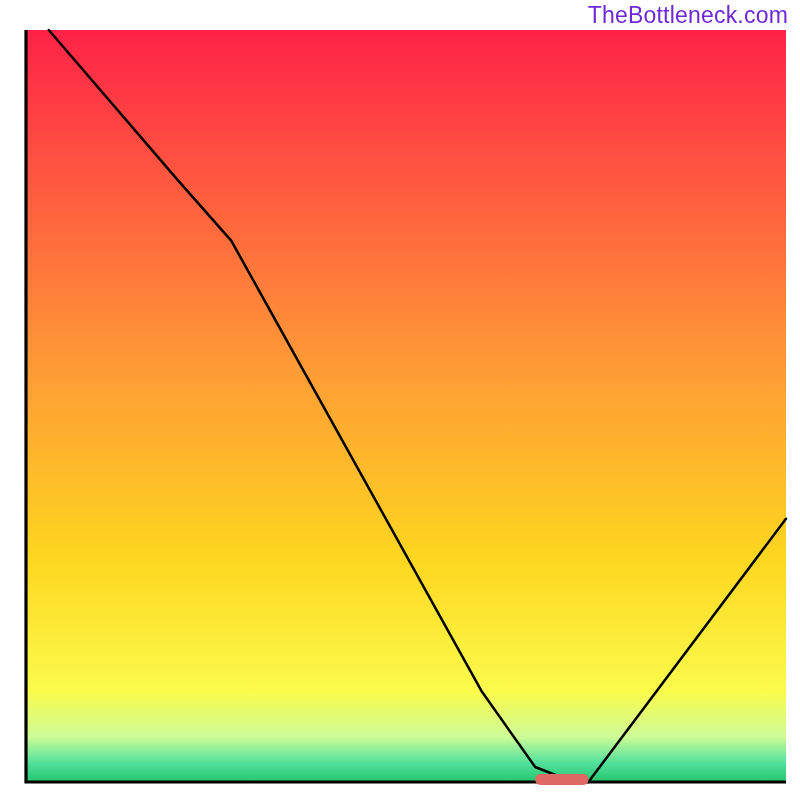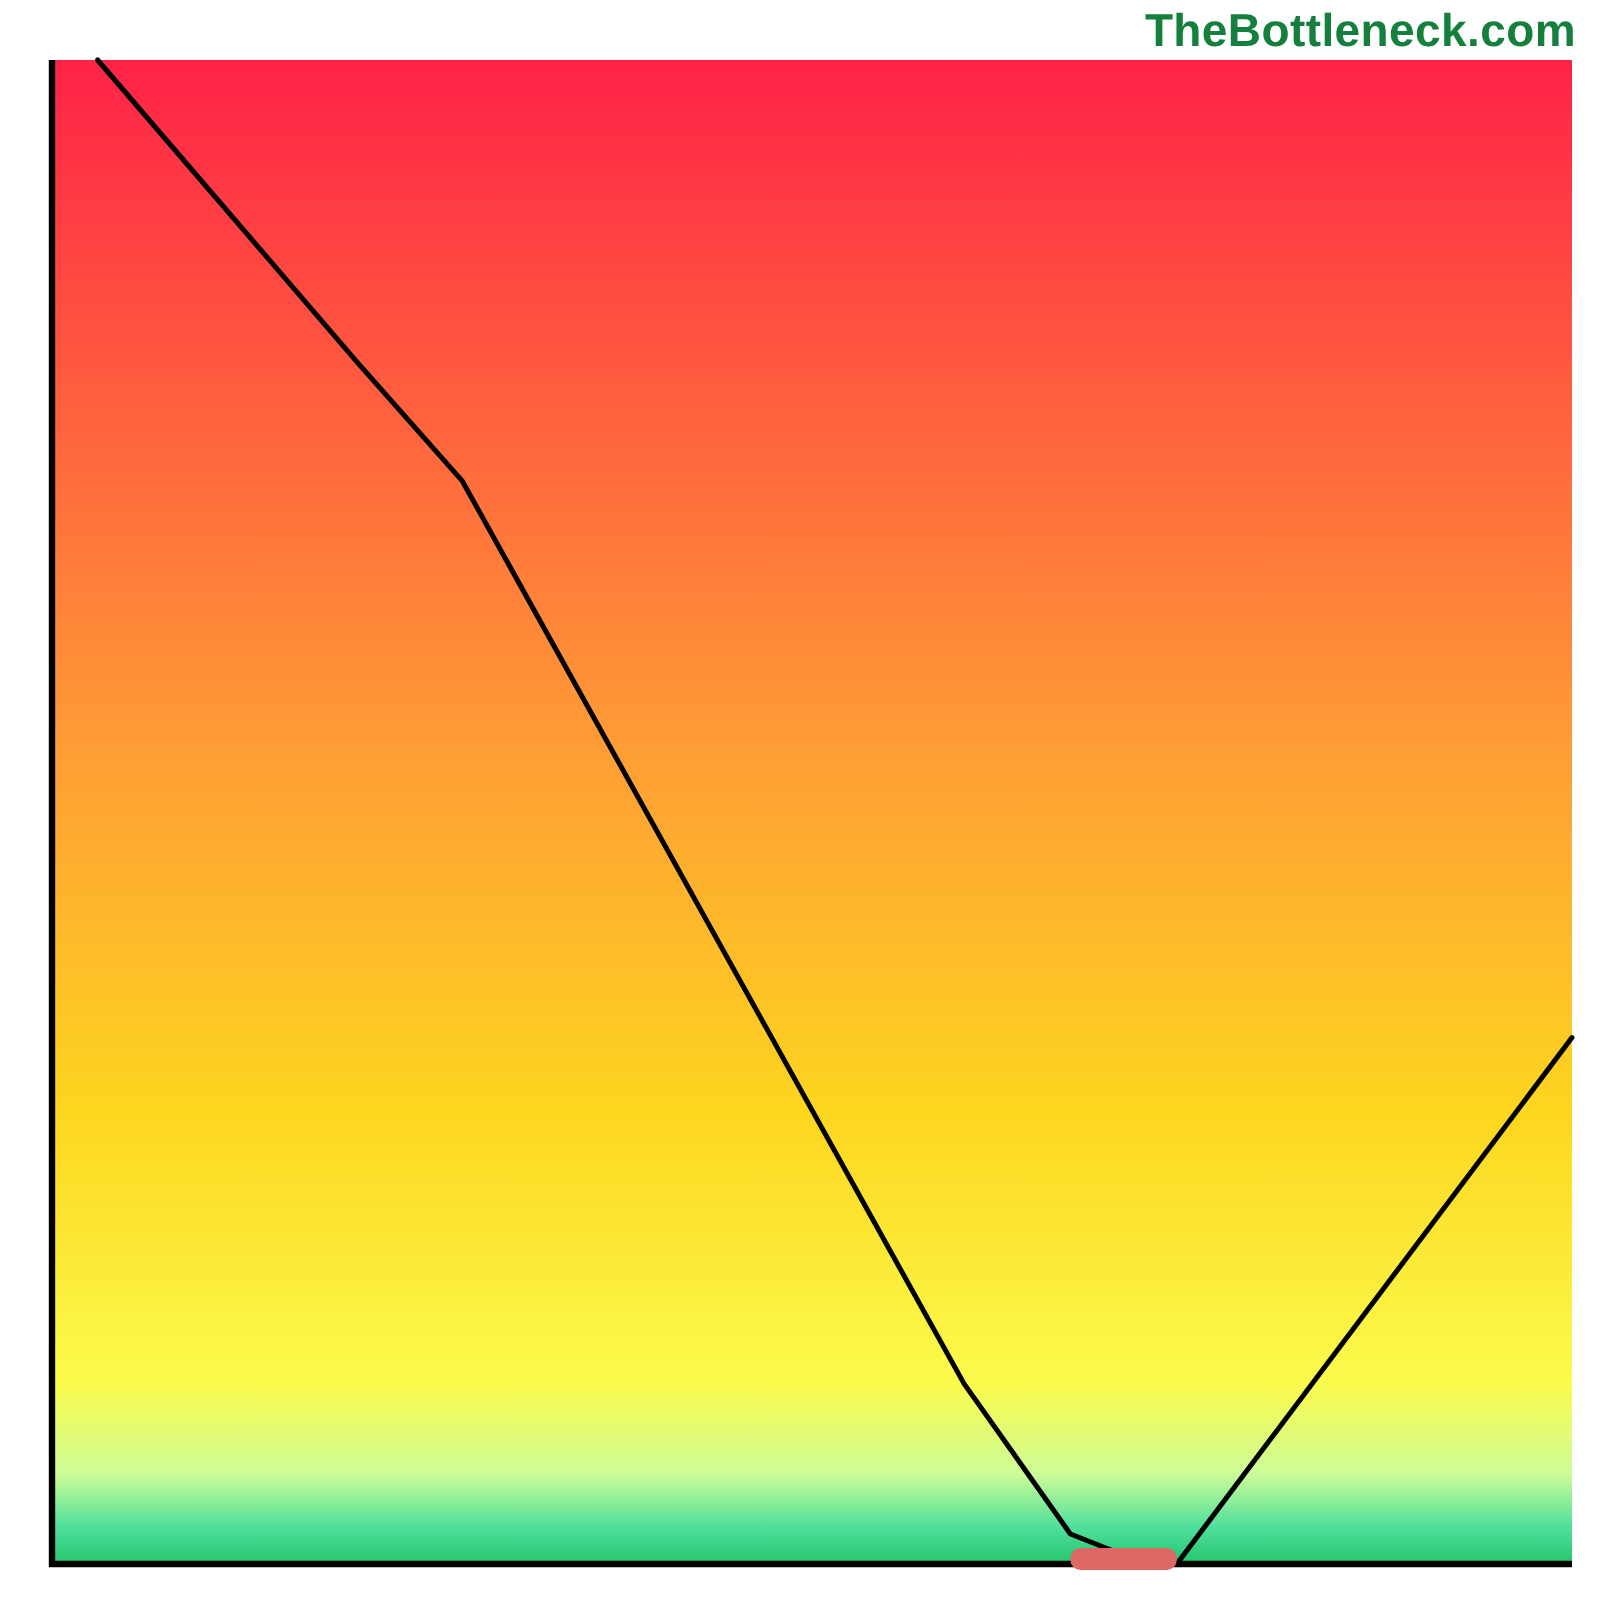--- a/index.html
+++ b/index.html
@@ -13,23 +13,23 @@
   .canvas {
     position: relative;
     width: 800px;
     height: 800px;
     background: #ffffff;
   }
   .watermark {
     position: absolute;
     top: 2px;
     right: 12px;
-    color: #15803d;
+    color: #6d28d9;
     font-size: 23px;
-    font-weight: 700;
+    font-weight: 400;
     letter-spacing: 0.2px;
     z-index: 10;
   }
   svg.plot {
     position: absolute;
     top: 0;
     left: 0;
     width: 800px;
     height: 800px;
     z-index: 5;

